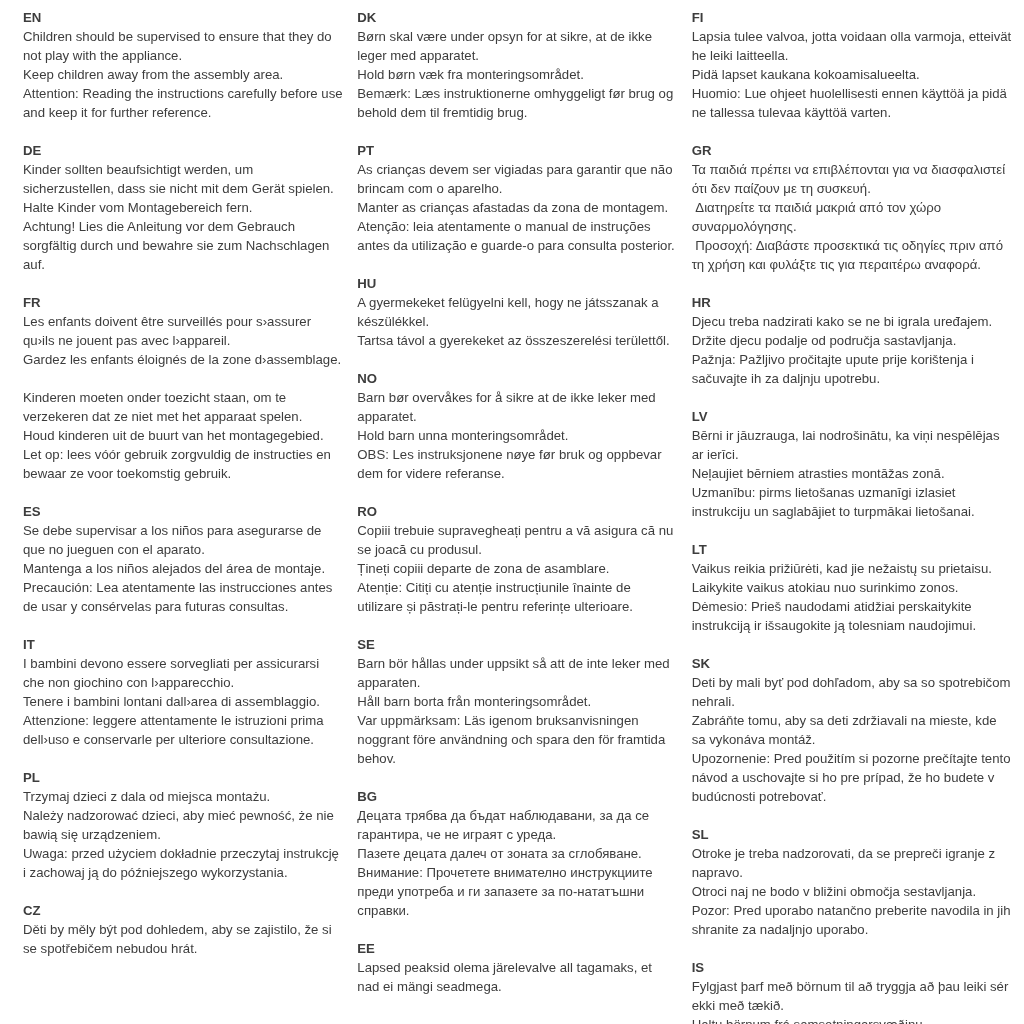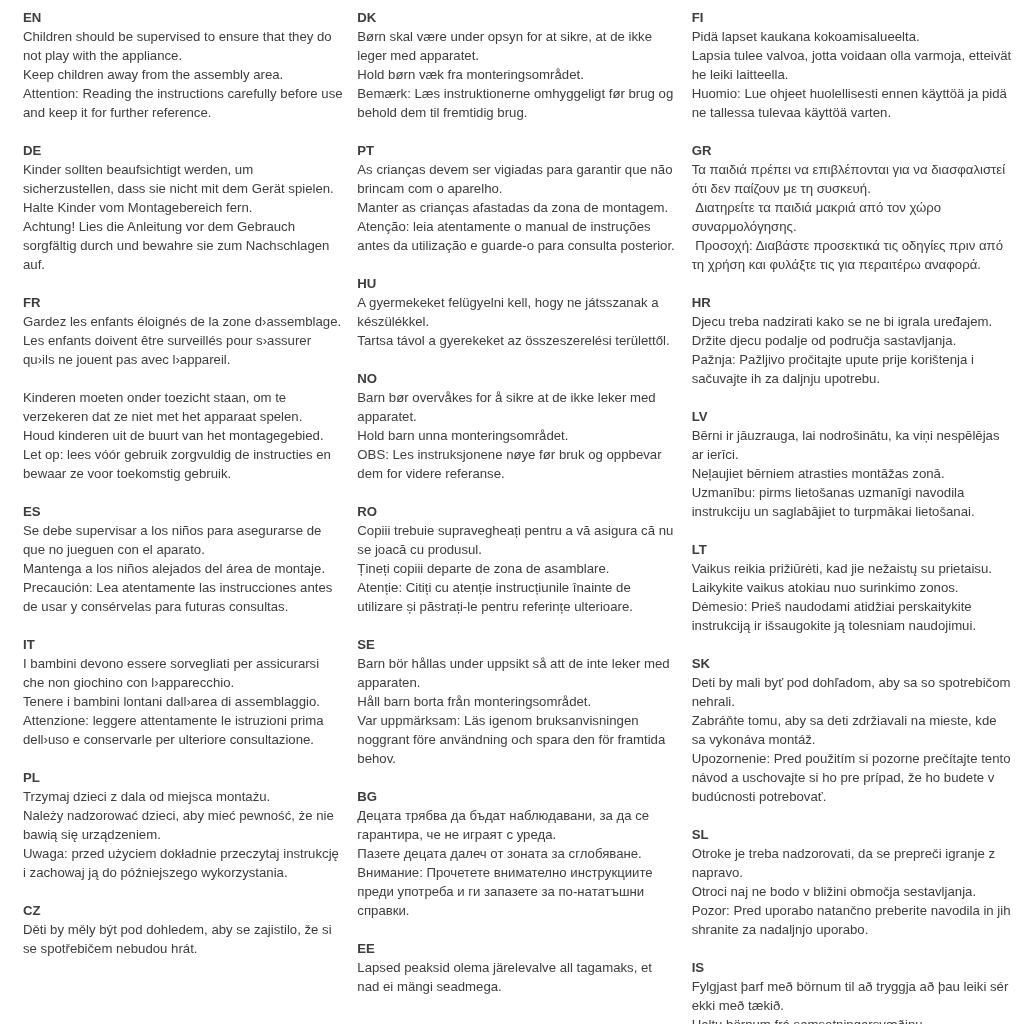--- a/index.html
+++ b/index.html
@@ -48,22 +48,22 @@
         <p class="sentence">Attention: Reading the instructions carefully before use and keep it for further reference.</p>
       </section>
       <section class="lang-block">
     <h3 class="lang-code">DE</h3>
   <p class="sentence">Kinder sollten beaufsichtigt werden, um sicherzustellen, dass sie nicht mit dem Gerät spielen.</p>
         <p class="sentence">Halte Kinder vom Montagebereich fern.</p>
         <p class="sentence">Achtung! Lies die Anleitung vor dem Gebrauch sorgfältig durch und bewahre sie zum Nachschlagen auf.</p>
       </section>
       <section class="lang-block">
     <h3 class="lang-code">FR</h3>
-  <p class="sentence">Gardez les enfants éloignés de la zone d›assemblage.</p>
-        <p class="sentence">Les enfants doivent être surveillés pour s›assurer qu›ils ne jouent pas avec l›appareil.</p>
+  <p class="sentence">Les enfants doivent être surveillés pour s›assurer qu›ils ne jouent pas avec l›appareil.</p>
+        <p class="sentence">Gardez les enfants éloignés de la zone d›assemblage.</p>
       </section>
       <section class="lang-block">
   <p class="sentence">Kinderen moeten onder toezicht staan, om te verzekeren dat ze niet met het apparaat spelen.</p>
         <p class="sentence">Houd kinderen uit de buurt van het montagegebied.</p>
         <p class="sentence">Let op: lees vóór gebruik zorgvuldig de instructies en bewaar ze voor toekomstig gebruik.</p>
       </section>
       <section class="lang-block">
     <h3 class="lang-code">ES</h3>
   <p class="sentence">Se debe supervisar a los niños para asegurarse de que no jueguen con el aparato.</p>
         <p class="sentence">Mantenga a los niños alejados del área de montaje.</p>
@@ -129,41 +129,41 @@
         <p class="sentence">Внимание: Прочетете внимателно инструкциите преди употреба и ги запазете за по-нататъшни справки.</p>
       </section>
       <section class="lang-block">
     <h3 class="lang-code">EE</h3>
   <p class="sentence">Lapsed peaksid olema järelevalve all tagamaks, et nad ei mängi seadmega.</p>
       </section>
     </div>
   <div class="col">
       <section class="lang-block">
     <h3 class="lang-code">FI</h3>
-  <p class="sentence">Pidä lapset kaukana kokoamisalueelta.</p>
-        <p class="sentence">Lapsia tulee valvoa, jotta voidaan olla varmoja, etteivät he leiki laitteella.</p>
+  <p class="sentence">Lapsia tulee valvoa, jotta voidaan olla varmoja, etteivät he leiki laitteella.</p>
+        <p class="sentence">Pidä lapset kaukana kokoamisalueelta.</p>
         <p class="sentence">Huomio: Lue ohjeet huolellisesti ennen käyttöä ja pidä ne tallessa tulevaa käyttöä varten.</p>
       </section>
       <section class="lang-block">
     <h3 class="lang-code">GR</h3>
   <p class="sentence">Τα παιδιά πρέπει να επιβλέπονται για να διασφαλιστεί ότι δεν παίζουν με τη συσκευή.</p>
         <p class="sentence"> Διατηρείτε τα παιδιά μακριά από τον χώρο συναρμολόγησης.</p>
         <p class="sentence"> Προσοχή: Διαβάστε προσεκτικά τις οδηγίες πριν από τη χρήση και φυλάξτε τις για περαιτέρω αναφορά.</p>
       </section>
       <section class="lang-block">
     <h3 class="lang-code">HR</h3>
   <p class="sentence">Djecu treba nadzirati kako se ne bi igrala uređajem.</p>
         <p class="sentence">Držite djecu podalje od područja sastavljanja.</p>
         <p class="sentence">Pažnja: Pažljivo pročitajte upute prije korištenja i sačuvajte ih za daljnju upotrebu.</p>
       </section>
       <section class="lang-block">
     <h3 class="lang-code">LV</h3>
   <p class="sentence">Bērni ir jāuzrauga, lai nodrošinātu, ka viņi nespēlējas ar ierīci.</p>
         <p class="sentence">Neļaujiet bērniem atrasties montāžas zonā.</p>
-        <p class="sentence">Uzmanību: pirms lietošanas uzmanīgi navodila instrukciju un saglabājiet to turpmākai lietošanai.</p>
+        <p class="sentence">Uzmanību: pirms lietošanas uzmanīgi izlasiet instrukciju un saglabājiet to turpmākai lietošanai.</p>
       </section>
       <section class="lang-block">
     <h3 class="lang-code">LT</h3>
   <p class="sentence">Vaikus reikia prižiūrėti, kad jie nežaistų su prietaisu.</p>
         <p class="sentence">Laikykite vaikus atokiau nuo surinkimo zonos.</p>
         <p class="sentence">Dėmesio: Prieš naudodami atidžiai perskaitykite instrukciją ir išsaugokite ją tolesniam naudojimui.</p>
       </section>
       <section class="lang-block">
     <h3 class="lang-code">SK</h3>
   <p class="sentence">Deti by mali byť pod dohľadom, aby sa so spotrebičom nehrali.</p>

